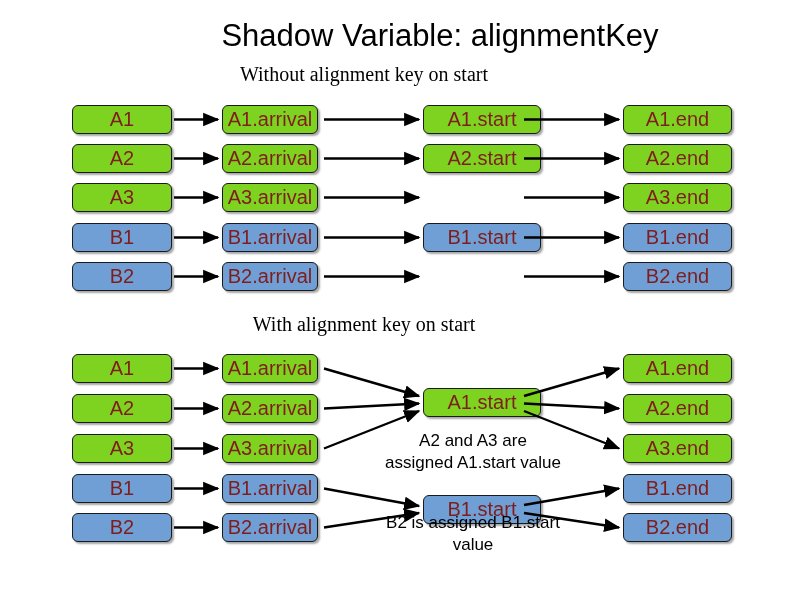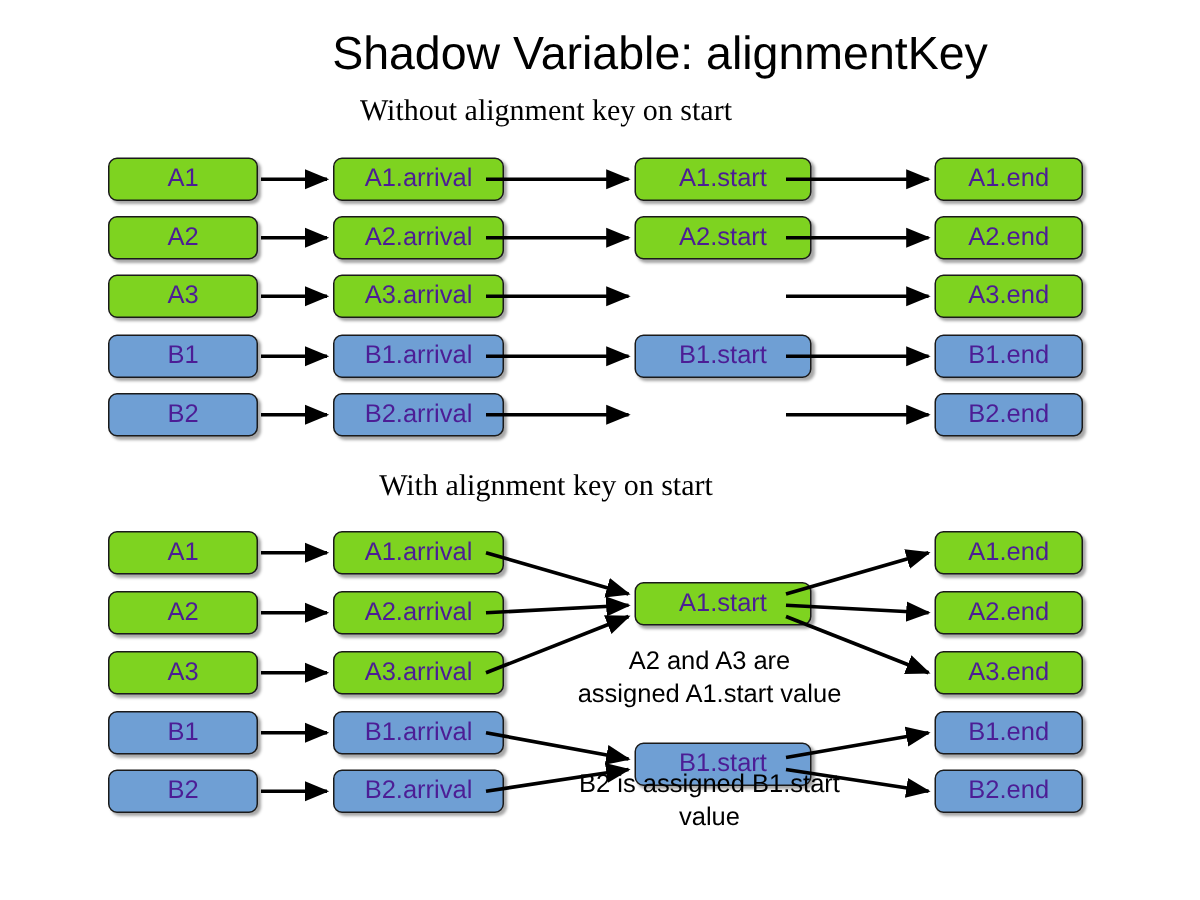--- a/index.html
+++ b/index.html
@@ -57,35 +57,35 @@
   }
   #heading-without { top: 62px; }
   #heading-with { top: 312px; }
 
   .node {
     position: absolute;
     box-sizing: border-box;
     height: 29px;
     line-height: 26px;
     text-align: center;
-    font-size: 17px;
+    font-size: 20px;
     border: 1.5px solid #1a1a1a;
     border-radius: 6px;
     box-shadow: 2px 2px 2px rgba(0,0,0,0.35);
     white-space: nowrap;
     overflow: hidden;
-    color: #4c1d95;
+    color: #7f1d1d;
   }
   .node.green { background: #7ed320; }
   .node.blue  { background: #6f9fd4; }
 
   .col-task    { left: 72px;  width: 100px; }
-  .col-arrival { left: 222px; width: 114px; }
+  .col-arrival { left: 222px; width: 96px; }
   .col-start   { left: 423px; width: 118px; }
-  .col-end     { left: 623px; width: 99px; }
+  .col-end     { left: 623px; width: 109px; }
 
   .annotation {
     position: absolute;
     text-align: center;
     font-size: 17px;
     line-height: 22px;
     color: #000;
     white-space: pre-line;
   }
   #annotation-a { left: 338px; top: 430px; width: 270px; }

